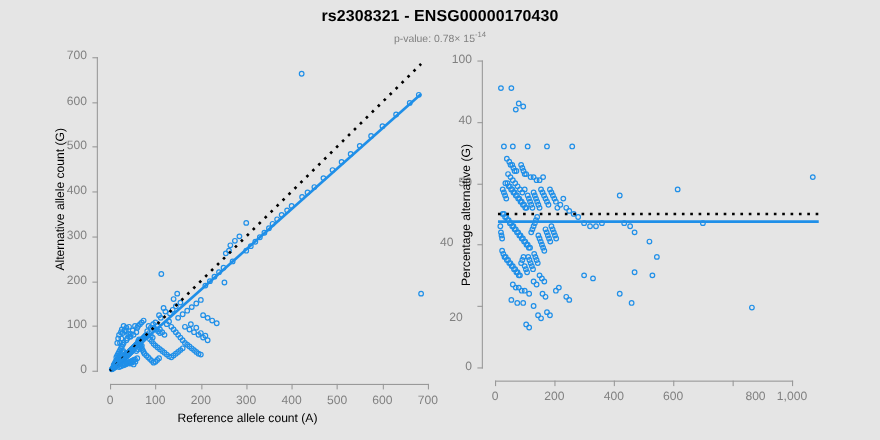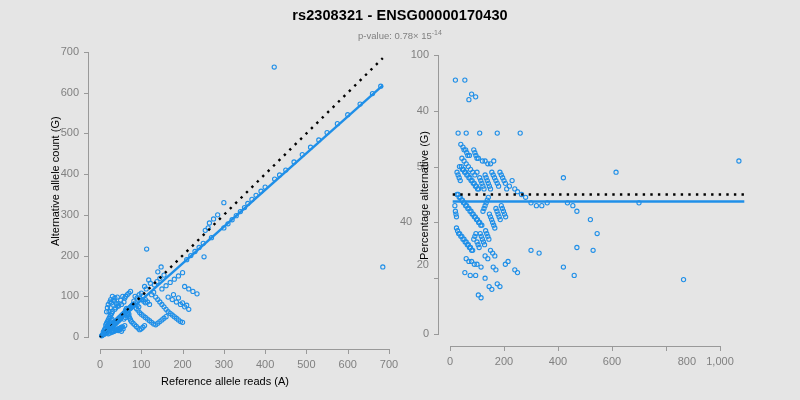--- a/index.html
+++ b/index.html
@@ -464,30 +464,30 @@
           <circle class="pt" cx="123.12" cy="328.86" r="2.1" stroke="#1f8fe8"></circle>
           <circle class="pt" cx="103.72" cy="331.30" r="2.1" stroke="#1f8fe8"></circle>
           <circle class="pt" cx="104.54" cy="329.67" r="2.1" stroke="#1f8fe8"></circle>
           <circle class="pt" cx="105.37" cy="328.04" r="2.1" stroke="#1f8fe8"></circle>
           <circle class="pt" cx="103.30" cy="332.11" r="2.1" stroke="#1f8fe8"></circle>
           <line x1="100" y1="337" x2="382.8071428571428" y2="58.10714285714289" stroke="#000000" stroke-width="2.4" stroke-linecap="butt" stroke-dasharray="2.4 5.2"></line>
           <line x1="100.82571428571428" y1="336.1857142857143" x2="382.8071428571428" y2="85.38571428571427" stroke="#1f8fe8" stroke-width="2.4" stroke-linecap="butt"></line>
         </svg>
       </div>
     <div class="ylabel-txt" id="ylab-left" style="left: 49px; top: 246px;">Alternative allele count (G)</div>
-    <div class="xlabel-txt" id="xlab-left" style="left: 60px; top: 375px; width: 330px;">Reference allele reads (A)</div>
+    <div class="xlabel-txt" id="xlab-left" style="left: 60px; top: 375px; width: 330px;">Reference allele count (A)</div>
   </div>
 
   <div class="panel" id="panel-right">
     <div class="plotarea" id="plot-right">
         <div class="axisline" style="left: 38px; top: 55px; width: 1px; height: 280px;"></div>
         <div class="tick" style="left: 34px; top: 334px; width: 5px; height: 1px;"></div>
         <div class="ticklabel" style="left: 0px; top: 327px; width: 29px; text-align: right;">0</div>
         <div class="tick" style="left: 34px; top: 278.2px; width: 5px; height: 1px;"></div>
-        <div class="ticklabel" style="left: 0px; top: 258px; width: 29px; text-align: right;">20</div>
+        <div class="ticklabel" style="left: 0px; top: 283px; width: 29px; text-align: center;">20</div>
         <div class="tick" style="left: 34px; top: 222.4px; width: 5px; height: 1px;"></div>
         <div class="ticklabel" style="left: 0px; top: 215.4px; width: 29px; ">40</div>
         <div class="tick" style="left: 34px; top: 166.6px; width: 5px; height: 1px;"></div>
         <div class="ticklabel" style="left: 0px; top: 159.6px; width: 29px; text-align: right;">50</div>
         <div class="tick" style="left: 34px; top: 110.8px; width: 5px; height: 1px;"></div>
         <div class="ticklabel" style="left: 0px; top: 103.8px; width: 29px; text-align: right;">40</div>
         <div class="tick" style="left: 34px; top: 55px; width: 5px; height: 1px;"></div>
         <div class="ticklabel" style="left: 0px; top: 48px; width: 29px; text-align: right;">100</div>
         <div class="axisline" style="left: 50px; top: 346px; height: 1px; width: 271px;"></div>
         <div class="tick" style="left: 50px; top: 346px; width: 1px; height: 5px;"></div>

